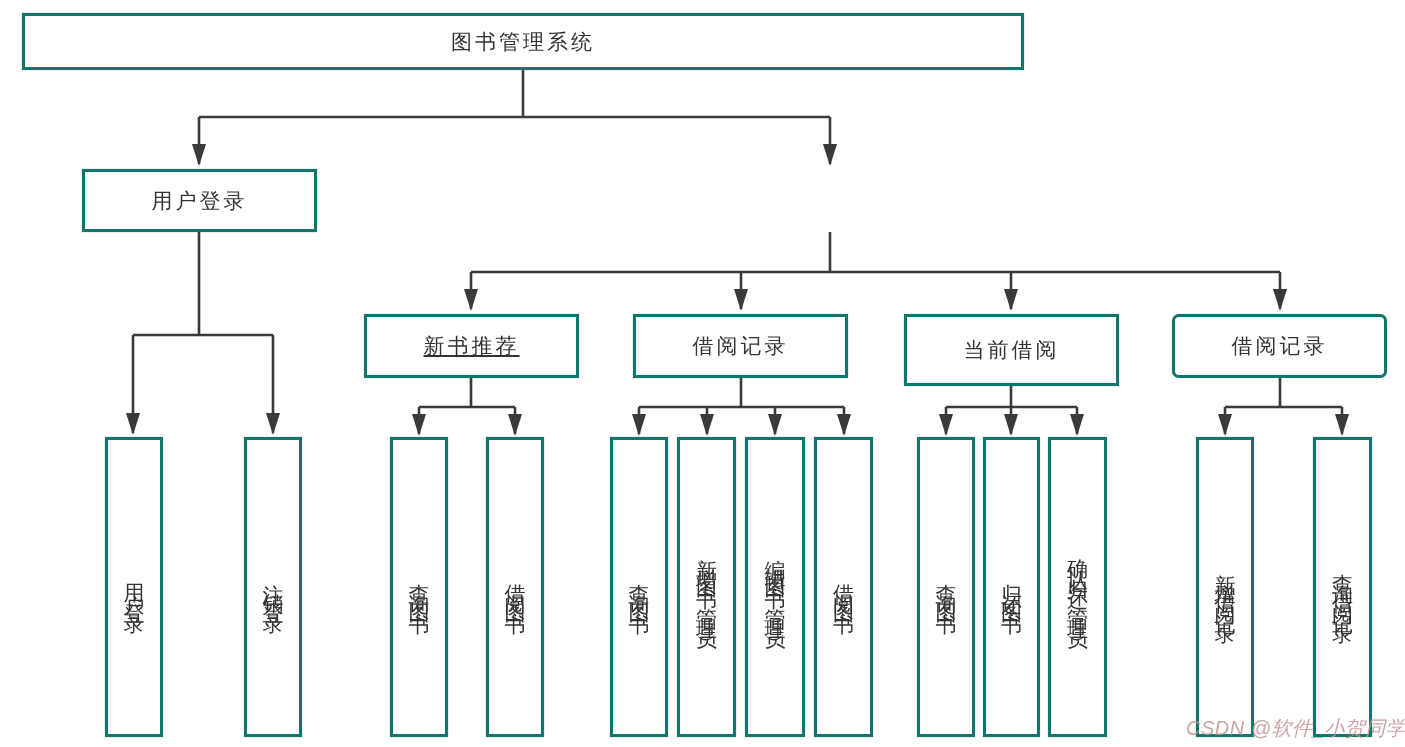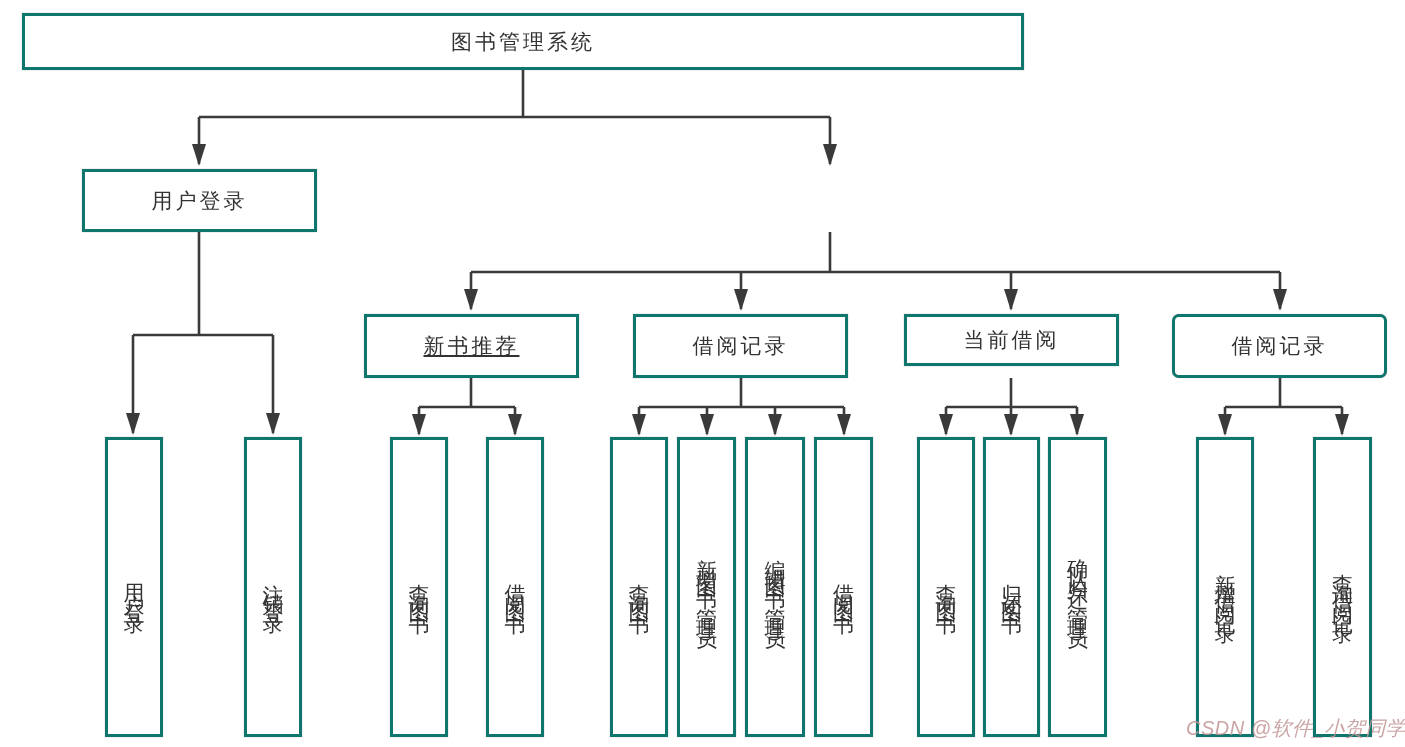--- a/index.html
+++ b/index.html
@@ -99,21 +99,21 @@
   <div class="node hbox" style="left:82px; top:169px; width:235px; height:63px;">
     <span>用户登录</span>
   </div>
 
   <div class="node hbox" style="left:364px; top:314px; width:215px; height:64px;text-decoration:underline;">
     <span>新书推荐</span>
   </div>
   <div class="node hbox" style="left:633px; top:314px; width:215px; height:64px;">
     <span>借阅记录</span>
   </div>
-  <div class="node hbox" style="left:904px; top:314px; width:215px; height:52px;">
+  <div class="node hbox" style="left:904px; top:314px; width:215px; height:72px;">
     <span>当前借阅</span>
   </div>
   <div class="node hbox" style="left:1172px; top:314px; width:215px; height:64px;border-radius:7px;">
     <span>借阅记录</span>
   </div>
 
   <div class="node vbox" style="left:105px; top:437px; width:58px; height:300px;">
     <span class="vtext">用户登录</span>
   </div>
   <div class="node vbox" style="left:244px; top:437px; width:58px; height:300px;">

